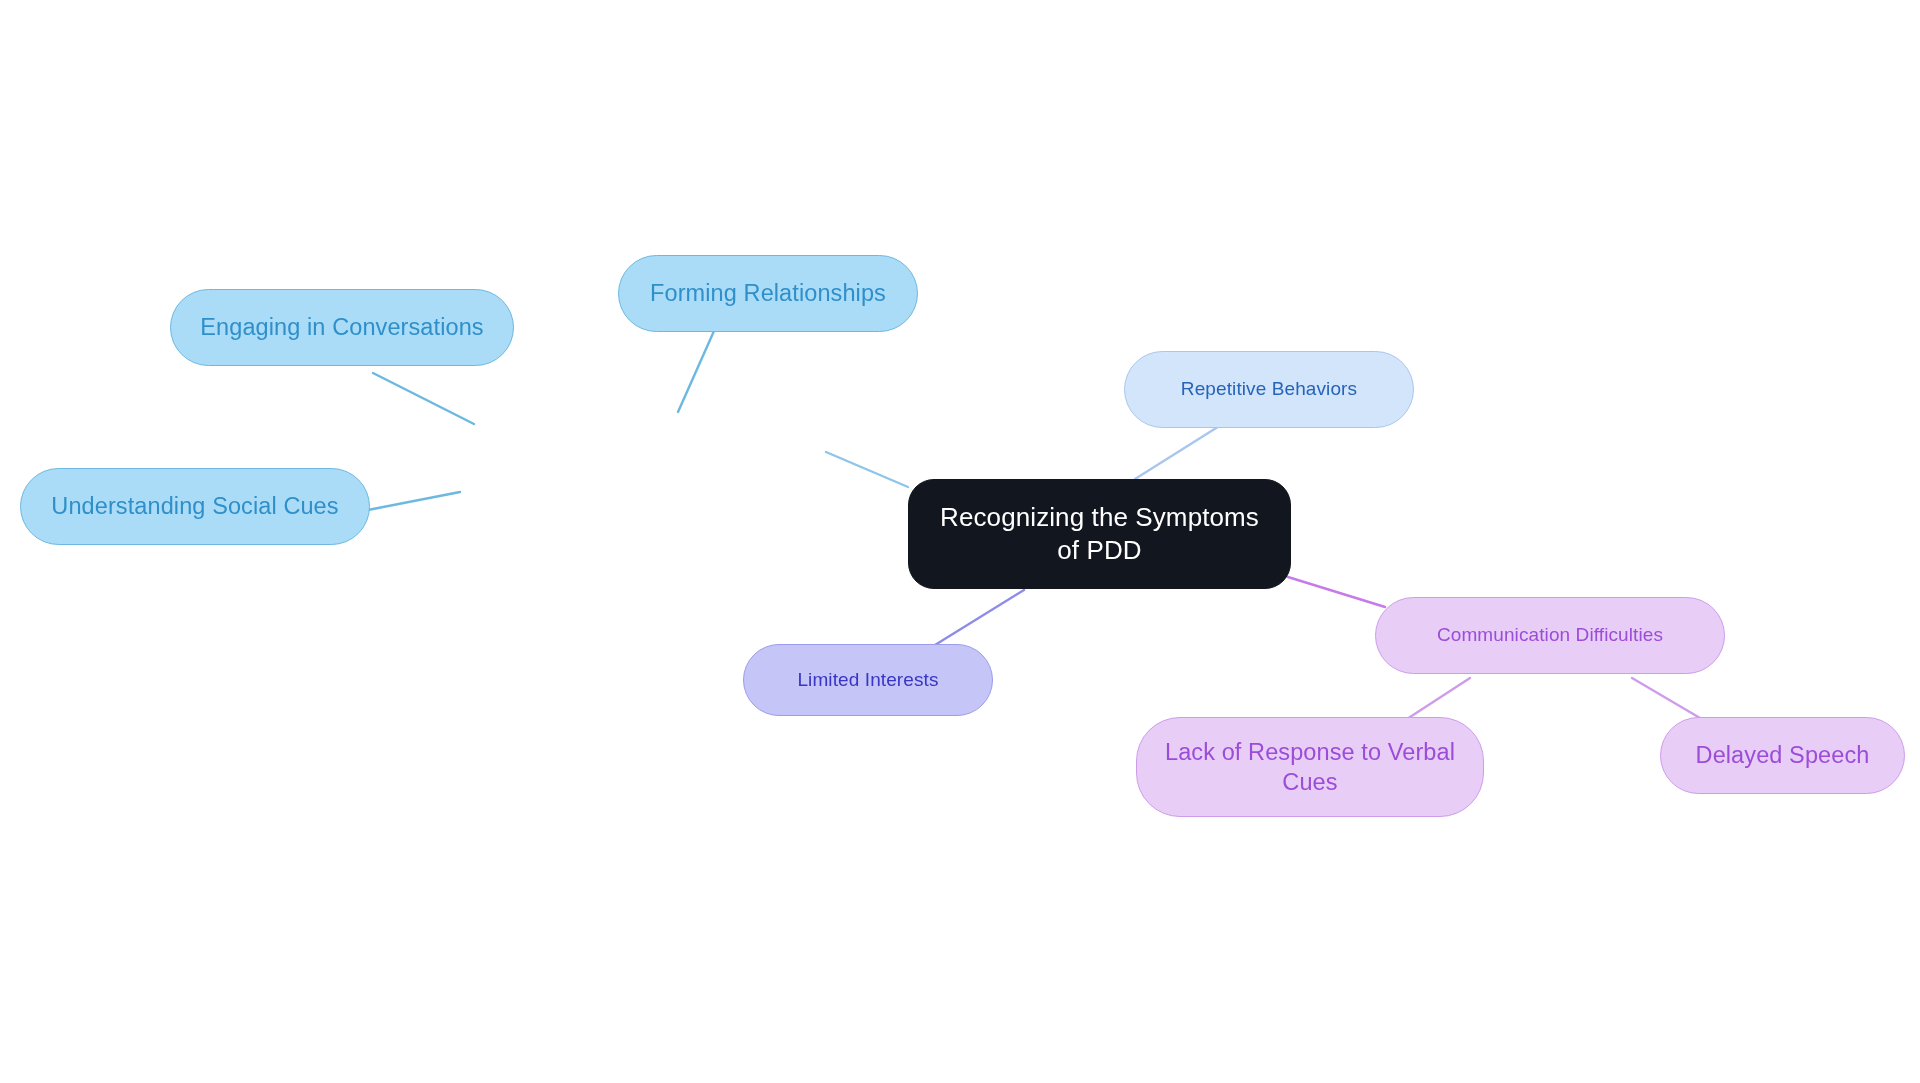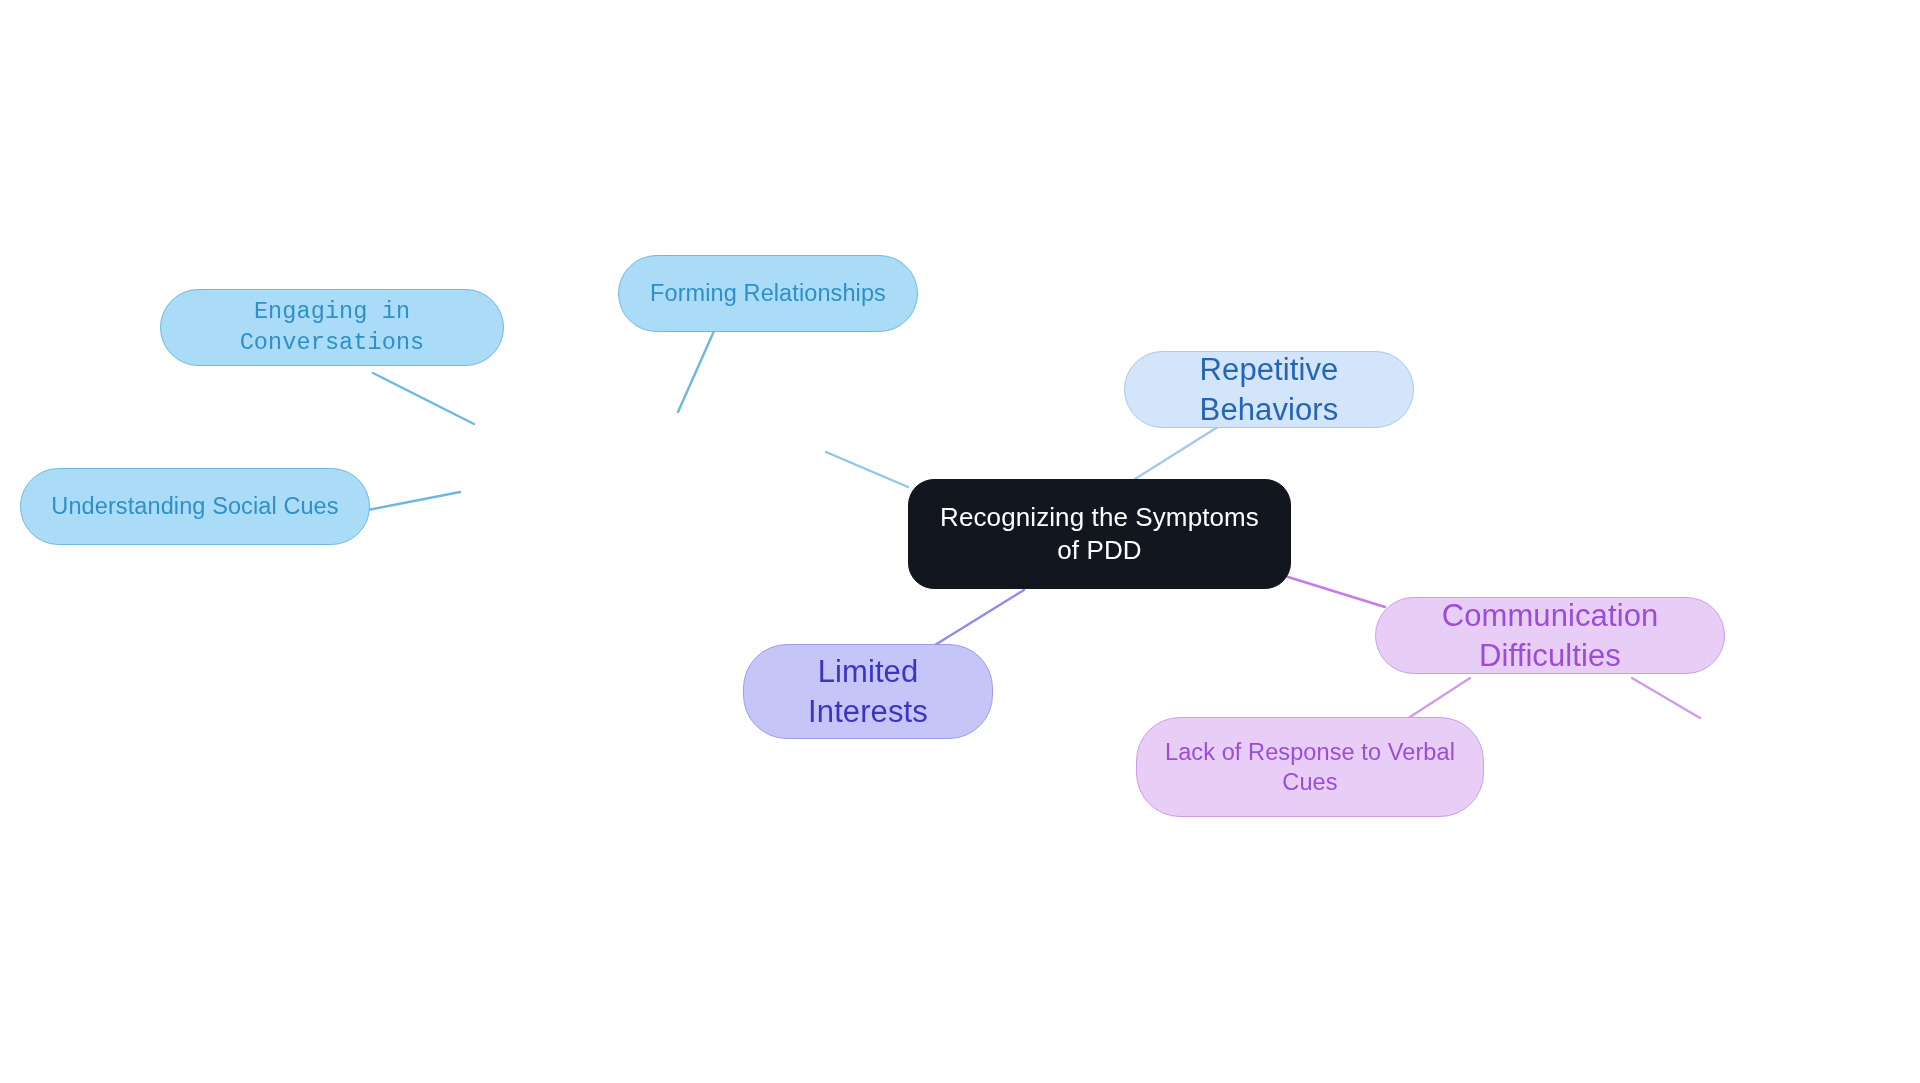--- a/index.html
+++ b/index.html
@@ -41,21 +41,21 @@
     line-height: 1.28;
     padding: 6px 22px;
     white-space: pre-line;
   }
   .node-root {
     border-radius: 26px;
     font-size: 26px;
     letter-spacing: 0.1px;
   }
   .node-branch {
-    font-size: 31px;
+    font-size: 19px;
     letter-spacing: 0.1px;
   }
   .node-leaf {
     font-size: 23.5px;
     letter-spacing: 0.1px;
   }
 </style>
 </head>
 <body>
 
@@ -79,35 +79,37 @@
 
     <line x1="1470" y1="678" x2="1407" y2="719" stroke="#cf9cea" stroke-width="2.4" stroke-linecap="round"></line>
 
     <line x1="1632" y1="678" x2="1700" y2="718" stroke="#cf9cea" stroke-width="2.4" stroke-linecap="round"></line>
   </svg>
 
   <div class="node node-root" style="left:908px; top:479px; width:383px; height:110px;
               background:#12161f; color:#ffffff; border-color:#12161f;">Recognizing the Symptoms of PDD</div>
 
 
-  <div class="node node-leaf" style="left:160px; top:289px; width:344px; height:77px;
-              background:#aadcf8; color:#2f8fc9; border-color:#6cb8e0;font-family:Liberation Mono, monospace;">Engaging in Conversations</div>
+  <div class="node node-leaf" style="left:170px; top:289px; width:344px; height:77px;
+              background:#aadcf8; color:#2f8fc9; border-color:#6cb8e0;">Engaging in Conversations</div>
 
   <div class="node node-leaf" style="left:618px; top:255px; width:300px; height:77px;
               background:#aadcf8; color:#2f8fc9; border-color:#6cb8e0;">Forming Relationships</div>
 
   <div class="node node-leaf" style="left:20px; top:468px; width:350px; height:77px;
               background:#aadcf8; color:#2f8fc9; border-color:#6cb8e0;">Understanding Social Cues</div>
 
   <div class="node node-branch" style="left:1124px; top:351px; width:290px; height:77px;
               background:#d3e5fa; color:#2664b8; border-color:#a8c6ee;">Repetitive Behaviors</div>
 
-  <div class="node node-branch" style="left:743px; top:644px; width:250px; height:95px;
+  <div class="node node-branch" style="left:743px; top:644px; width:250px; height:72px;
               background:#c5c6f7; color:#3a35c4; border-color:#9b9cec;">Limited Interests</div>
 
   <div class="node node-leaf" style="left:1136px; top:717px; width:348px; height:100px;
               background:#e8cdf7; color:#9b4dd8; border-color:#cf9cea;">Lack of Response to Verbal Cues</div>
 
   <div class="node node-branch" style="left:1375px; top:597px; width:350px; height:77px;
               background:#e8cdf7; color:#9b4dd8; border-color:#cf9cea;">Communication Difficulties</div>
 
+  <div class="node node-leaf" style="left:1660px; top:717px; width:245px; height:77px;
+              background:#e8cdf7; color:#9b4dd8; border-color:#cf9cea;">Delayed Speech</div>
 
 </div>
 
 </body></html>

